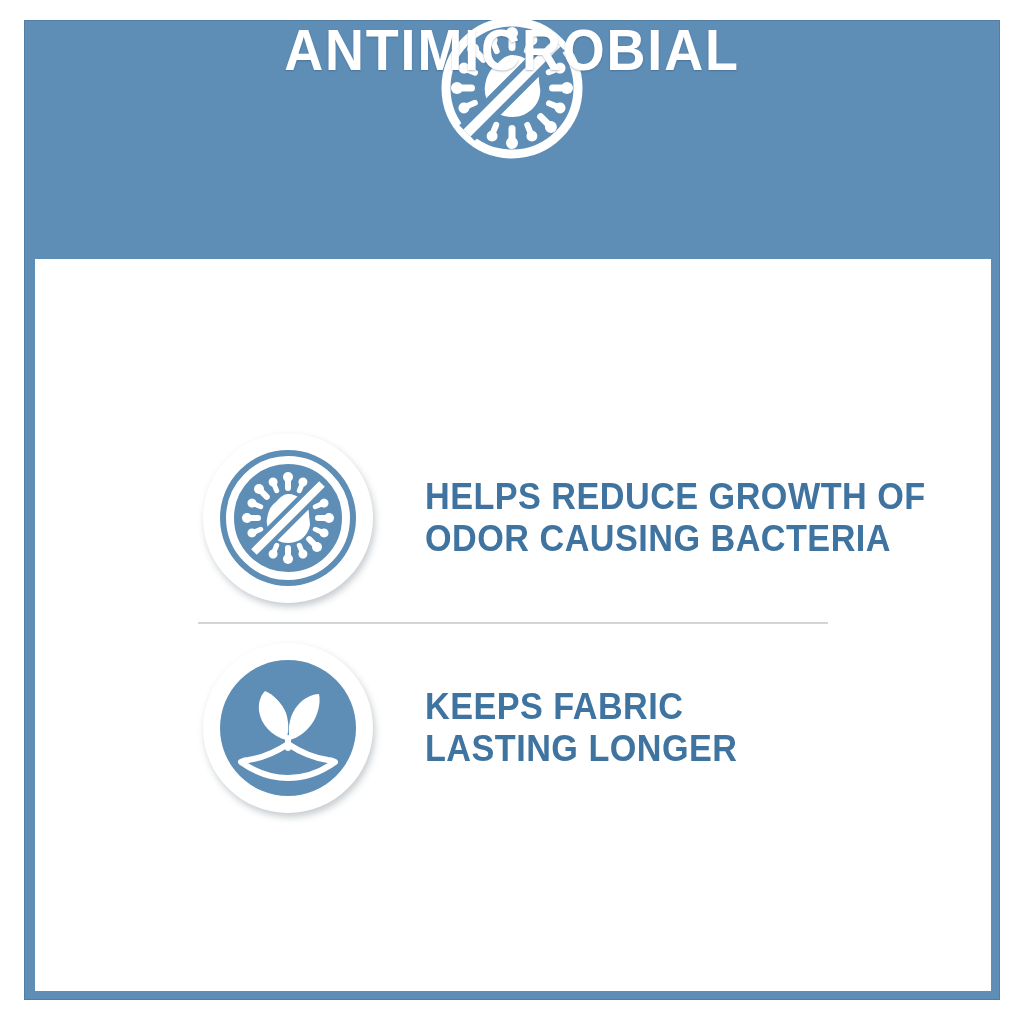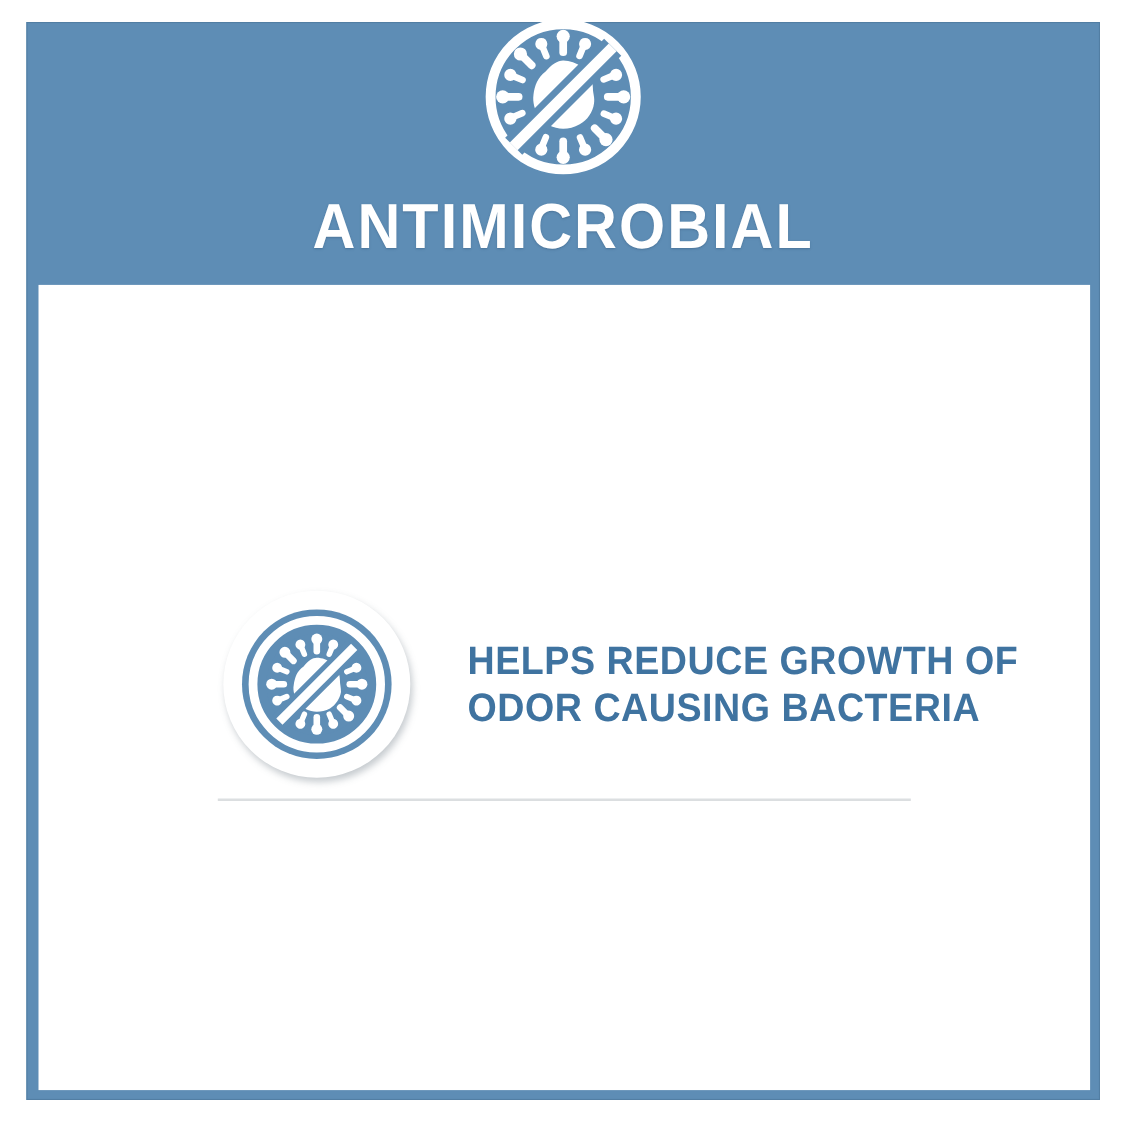--- a/index.html
+++ b/index.html
@@ -37,21 +37,20 @@
   .header {
     position: absolute;
     left: 0;
     top: 0;
     width: 100%;
     height: 238px;
     box-sizing: border-box;
     display: flex;
     flex-direction: column;
     align-items: center;
-    justify-content: flex-end;
     padding-bottom: 10px;
   }
 
   .header-icon {
     position: absolute;
     top: -8px;
     left: 50%;
     transform: translateX(-50%);
     width: 150px;
     height: 150px;
@@ -282,16 +281,52 @@
           <span>HELPS REDUCE GROWTH OF</span>
           <span class="line2">ODOR CAUSING BACTERIA</span>
         </div>
       </div>
 
       <div class="divider"></div>
 
 
       <div class="divider"></div>
 
+      <div class="feature-row">
+        <div class="feature-icon-wrap">
+          <svg viewBox="0 0 160 160" width="160" height="160" aria-hidden="true">
+            <circle cx="80" cy="80" r="78" fill="#ffffff"></circle>
+            <circle cx="80" cy="80" r="68" fill="#5e8db5"></circle>
+            <g fill="#ffffff">
+
+              <path d="M78 92
+                       c-14 -4 -25 -15 -27 -29
+                       c-1 -9 2 -16 6 -20
+                       c8 3 17 12 21 22
+                       c3 9 3 19 0 27 z"></path>
+
+              <path d="M82 92
+                       c-3 -12 0 -26 8 -35
+                       c6 -7 14 -11 21 -11
+                       c2 9 -1 22 -8 31
+                       c-6 8 -14 13 -21 15 z"></path>
+            </g>
+
+            <path d="M80 96
+                     c-12 8 -26 14 -40 16
+                     c-3 0 -5 1 -7 2
+                     c14 10 31 16 47 16
+                     c16 0 33 -6 47 -16
+                     c-2 -1 -4 -2 -7 -2
+                     c-14 -2 -28 -8 -40 -16 z" fill="none" stroke="#ffffff" stroke-width="6" stroke-linejoin="round"></path>
+
+            <path d="M80 90 L80 100" stroke="#ffffff" stroke-width="6" stroke-linecap="round"></path>
+          </svg>
+        </div>
+        <div class="feature-text">
+          <span>KEEPS FABRIC</span>
+          <span class="line2">LASTING LONGER</span>
+        </div>
+      </div>
 
     </div>
   </div>
 </div>
 
 </body></html>

